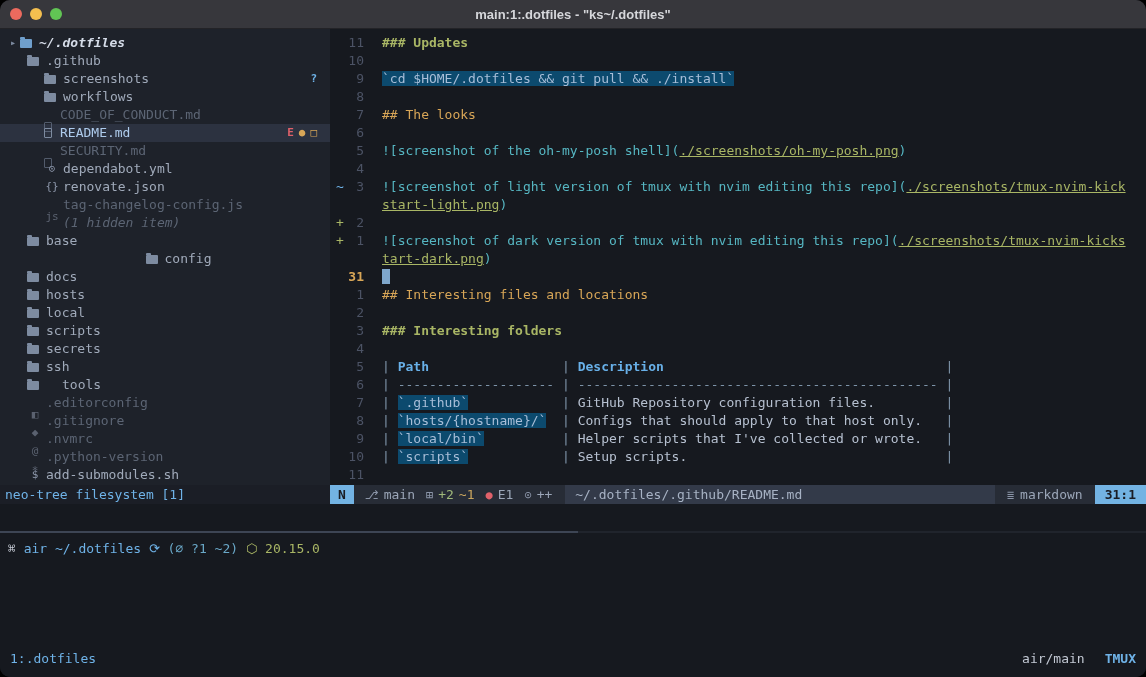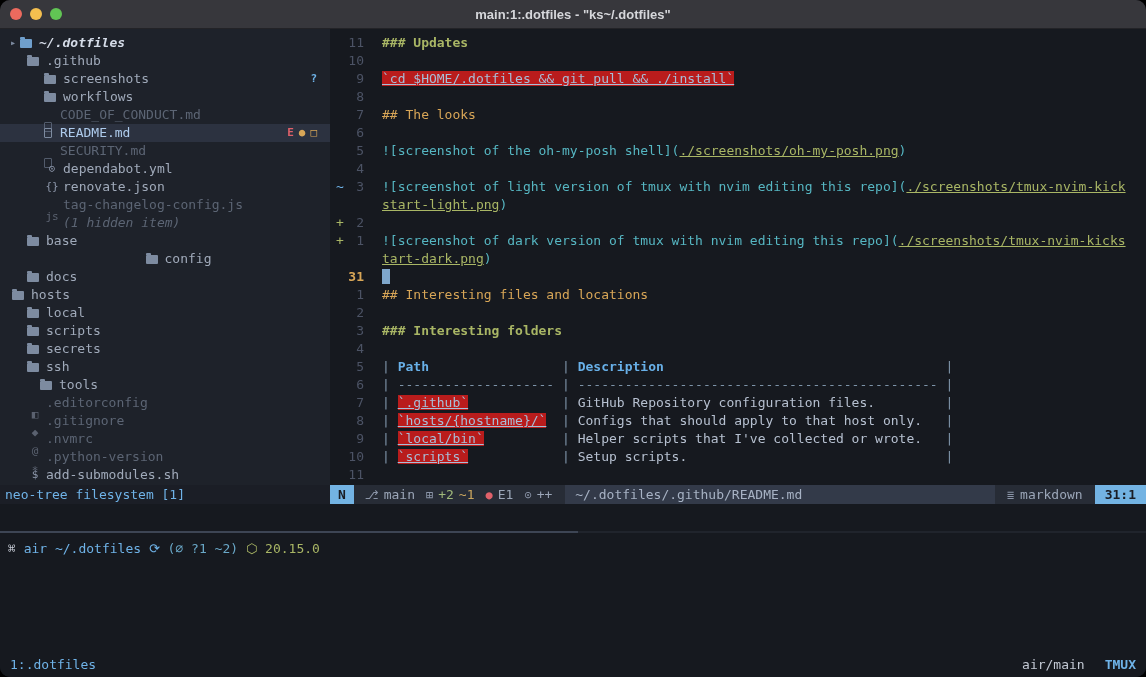--- a/index.html
+++ b/index.html
@@ -45,21 +45,21 @@
   .editor{flex:1;background:#16191f;padding:5px 0 0 4px;overflow:hidden;}
   .eline{height:18px;line-height:18px;display:flex;white-space:pre;}
   .sign{width:14px;flex:none;padding-left:2px;box-sizing:border-box;}
   .s-add{color:#a9b665;}.s-chg{color:#6fb3e8;}
   .lnum{width:16px;flex:none;text-align:right;color:#4c5365;}
   .lnum.cur{color:#d8a657;font-weight:bold;}
   .ltext{margin-left:18px;white-space:pre;}
   .cursor{display:inline-block;width:8px;height:15px;background:#7fa7cc;vertical-align:-3px;}
   .sg-h2{color:#d8a657;font-weight:normal;}
   .sg-h3{color:#a9b665;font-weight:bold;}
-  .sg-code{background:#b91c1c;color:#a8bed8;text-decoration:underline;}
+  .sg-code{background:#0c4a6e;color:#a8bed8;}
   .sg-link{color:#56b6c2;}
   .sg-url{color:#a9b665;text-decoration:underline;}
   .sg-pipe{color:#7d93a8;}
   .sg-th{color:#68b0e8;font-weight:bold;}
   .sg-txt{color:#b6c0d0;}
   
   .status-row{height:19px;flex:none;display:flex;}
   .neo-status{width:330px;flex:none;background:#1b1e26;color:#6fb3e8;
     display:flex;align-items:center;padding-left:5px;box-sizing:border-box;}
   .statusline{flex:1;display:flex;align-items:stretch;background:#272c36;color:#9ba6b8;overflow:hidden;}
@@ -78,21 +78,21 @@
   .pane-border .strong{position:absolute;left:0;top:0;height:2px;width:578px;background:#3d4554;}
   .shell{flex:none;padding:7px 0 0 8px;background:#16191f;}
   .shell-line{height:18px;line-height:18px;white-space:pre;}
   .sh-fg{color:#c9ced8;}
   .sh-blue{color:#6fb3e8;}
   .sh-cyan{color:#6aa8c8;}
   .sh-green{color:#a9b665;}
   .sh-arrow{color:#d8a657;}
   .filler{flex:1;background:#16191f;}
   
-  .tmux-bar{height:30px;flex:none;display:flex;align-items:center;
+  .tmux-bar{height:30px;flex:none;display:flex;align-items:flex-start;
     padding:4px 10px 0 10px;background:#16191f;color:#c3c9d4;box-sizing:border-box;}
   .tm-left{color:#6fb3e8;}
   .tm-fill{flex:1;}
   .tm-host{color:#c3c9d4;}
   .tm-label{color:#6fb3e8;font-weight:bold;margin-left:20px;}
 </style>
 </head>
 <body>
 
 <div class="window">
@@ -116,26 +116,26 @@
           <div class="tree-row dim" style="padding-left: 44px;"><span class="ficon"></span><span class="tlabel">CODE_OF_CONDUCT.md</span></div>
           <div class="tree-row sel" style="padding-left: 44px;"><span class="ficon"></span><span class="tlabel">README.md</span><span class="badges"><span class="badge b-err">E</span><span class="badge b-mod">●</span><span class="badge b-mod">□</span></span></div>
           <div class="tree-row dim" style="padding-left: 44px;"><span class="ficon"></span><span class="tlabel">SECURITY.md</span></div>
           <div class="tree-row" style="padding-left: 44px;"><span class="gicon">⊙</span><span class="tlabel">dependabot.yml</span></div>
           <div class="tree-row" style="padding-left: 44px;"><span class="gicon">{}</span><span class="tlabel">renovate.json</span></div>
           <div class="tree-row dim" style="padding-left: 44px;"><span class="gicon">js</span><span class="tlabel">tag-changelog-config.js</span></div>
           <div class="tree-row hint" style="padding-left: 44px;"><span class="ispacer"></span><span class="tlabel">(1 hidden item)</span></div>
           <div class="tree-row" style="padding-left: 27px;"><span class="dicon"></span><span class="tlabel">base</span></div>
           <div class="tree-row" style="padding-left: 27px; justify-content: center;"><span class="dicon"></span><span class="tlabel">config</span></div>
           <div class="tree-row" style="padding-left: 27px;"><span class="dicon"></span><span class="tlabel">docs</span></div>
-          <div class="tree-row" style="padding-left: 12px;"><span class="dicon"></span><span class="tlabel">hosts</span></div>
+          <div class="tree-row" style="padding-left: 27px;"><span class="dicon"></span><span class="tlabel">hosts</span></div>
           <div class="tree-row" style="padding-left: 27px;"><span class="dicon"></span><span class="tlabel">local</span></div>
           <div class="tree-row" style="padding-left: 27px;"><span class="dicon"></span><span class="tlabel">scripts</span></div>
           <div class="tree-row" style="padding-left: 27px; text-align: right;"><span class="dicon"></span><span class="tlabel">secrets</span></div>
           <div class="tree-row" style="padding-left: 27px;"><span class="dicon"></span><span class="tlabel">ssh</span></div>
-          <div class="tree-row" style="padding-left: 40px;"><span class="dicon"></span><span class="tlabel">tools</span></div>
+          <div class="tree-row" style="padding-left: 27px; gap: 16px;"><span class="dicon"></span><span class="tlabel">tools</span></div>
           <div class="tree-row dim" style="padding-left: 27px;"><span class="gicon">◧</span><span class="tlabel">.editorconfig</span></div>
           <div class="tree-row dim" style="padding-left: 27px;"><span class="gicon">◆</span><span class="tlabel">.gitignore</span></div>
           <div class="tree-row dim" style="padding-left: 27px;"><span class="gicon">@</span><span class="tlabel">.nvmrc</span></div>
           <div class="tree-row dim" style="padding-left: 27px;"><span class="gicon">∗</span><span class="tlabel">.python-version</span></div>
           <div class="tree-row" style="padding-left: 27px;"><span class="gicon">$</span><span class="tlabel">add-submodules.sh</span></div>
         </div>
     </div>
     <div class="editor">
       <div>
           <div class="eline"><span class="sign"> </span><span class="lnum">11</span><span class="ltext"><span class="sg-h3">### Updates</span></span></div>

